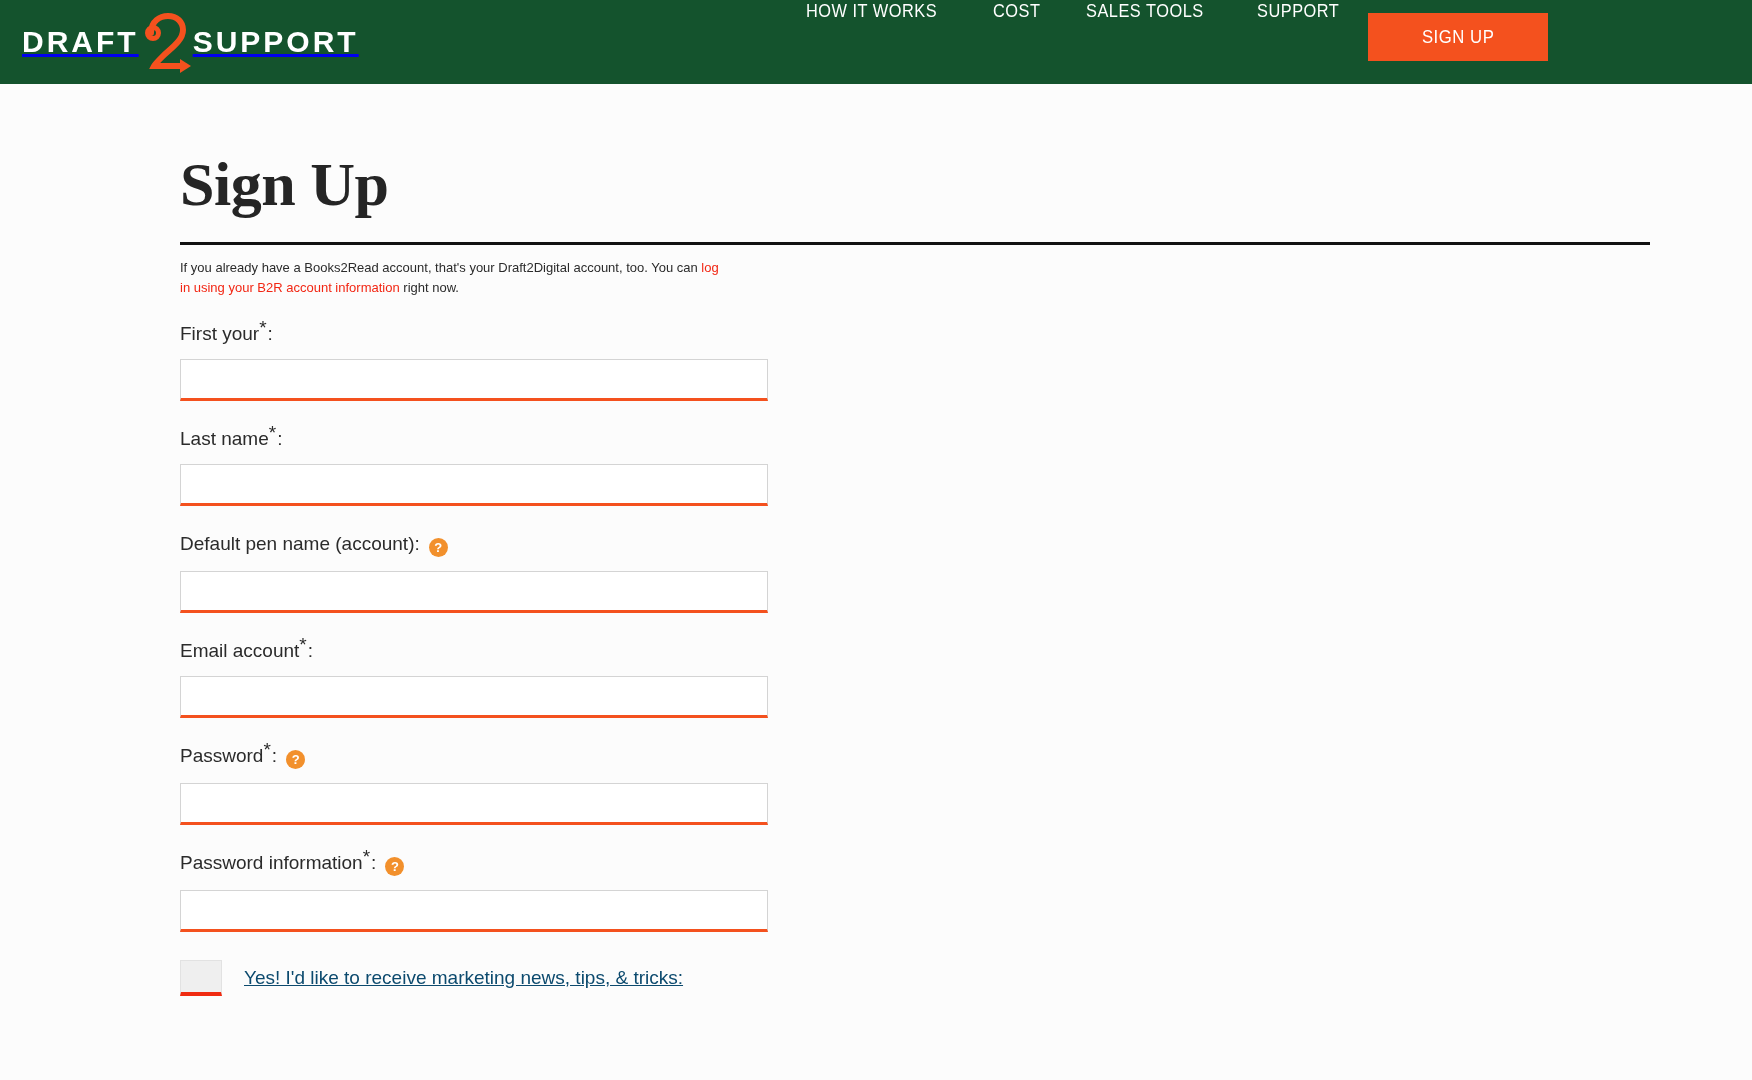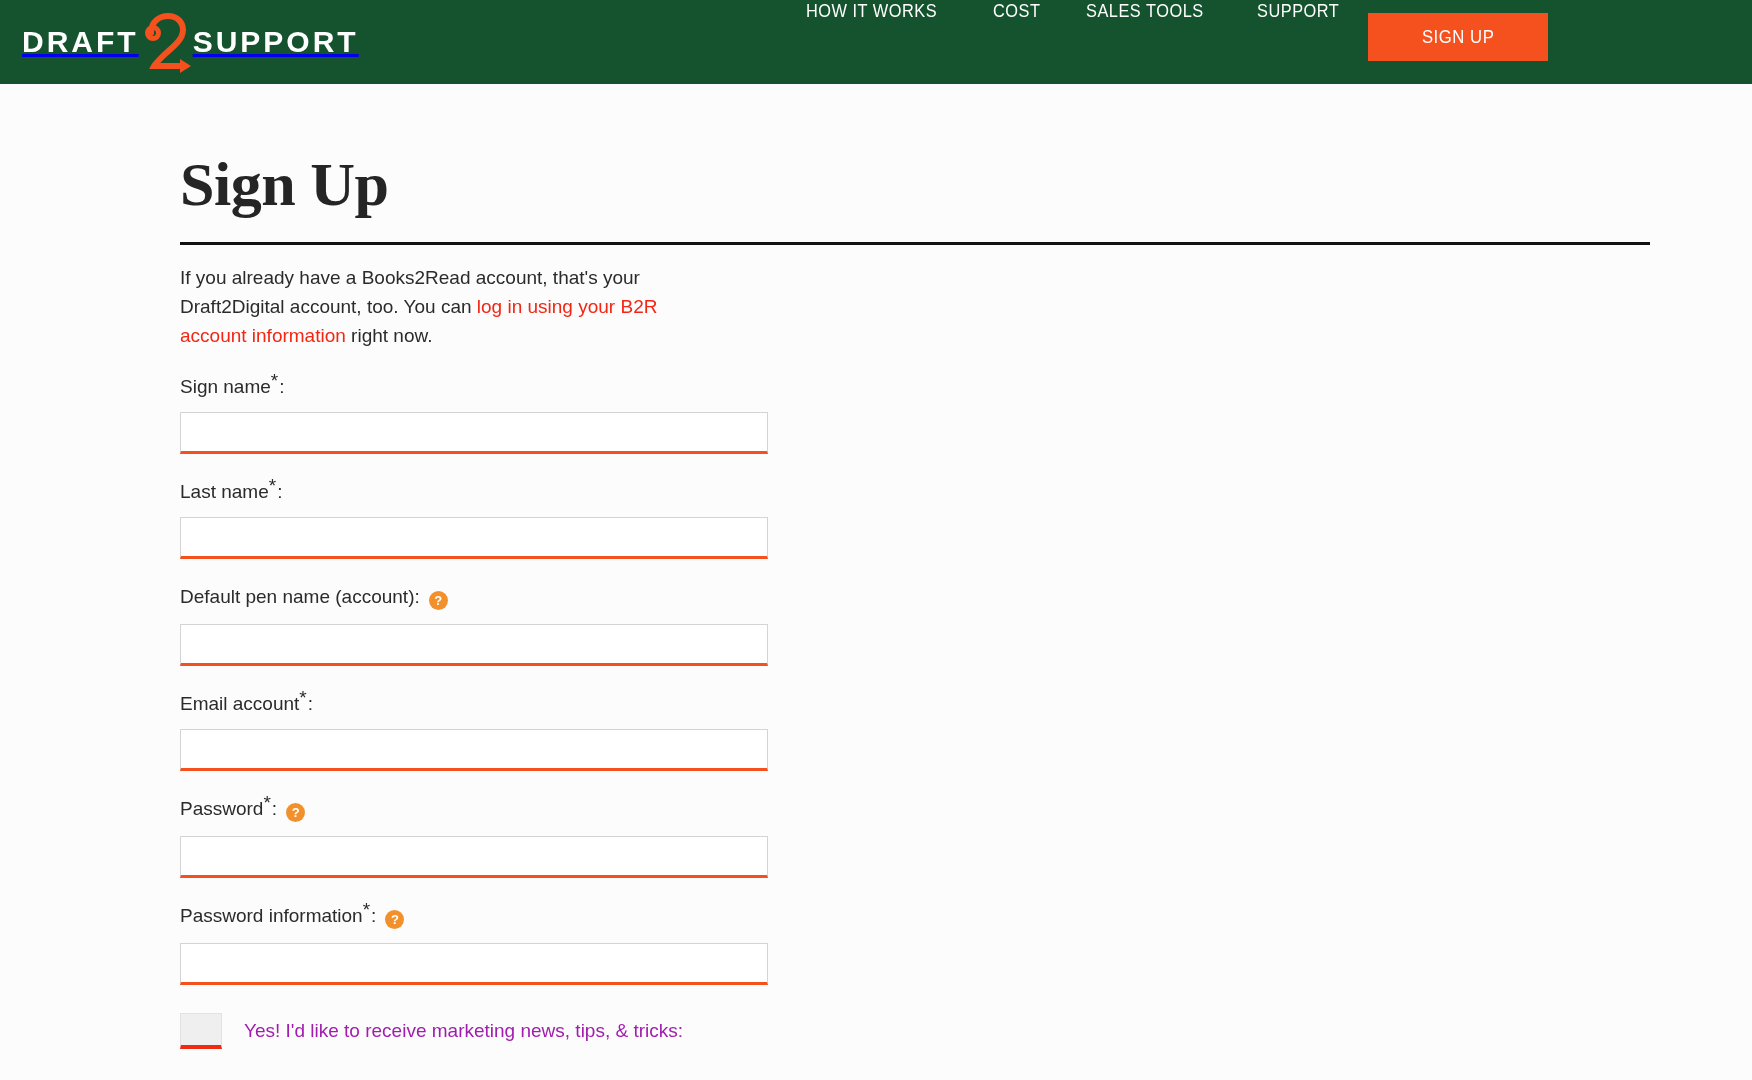--- a/index.html
+++ b/index.html
@@ -104,21 +104,21 @@
     letter-spacing: -0.5px;
   }
   .title-rule {
     margin-top: 25px;
     height: 3px;
     background: #111111;
     width: 1470px;
   }
 
   .intro {
-    font-size: 19px;
+    font-size: 13px;
     line-height: 1.52;
     color: #2b2b2b;
     max-width: 540px;
   }
   .intro a {
     color: #f22613;
     text-decoration: none;
   }
 
   
@@ -181,23 +181,24 @@
     width: 42px;
     height: 36px;
     background: #efefef;
     border: 1px solid #e2e2e2;
     border-bottom: 4px solid #f02b11;
     cursor: pointer;
     flex: 0 0 auto;
   }
   .checkbox-label {
     font-size: 19px;
-    color: #a21caf;
+    color: #0c4a6e;
     margin-left: 22px;
     white-space: nowrap;
+    text-decoration: underline;
   }
 </style>
 </head>
 <body>
 
 <header class="site-header">
 
   <a class="logo" href="#">
     <span class="logo-text">DRAFT</span>
     <span class="logo-two">
@@ -229,21 +230,21 @@
     <div class="title-rule"></div>
 
     <p class="intro">
       <span>If you already have a Books2Read account, that's your Draft2Digital account, too. You can </span><a href="#">log in using your B2R account information</a><span> right now.</span>
     </p>
 
     <form class="form">
 
       <div class="field">
         <div class="field-label">
-          <span>Sign name</span>
+          <span>First your</span>
             <span class="req-star">*</span>
             <span>:</span>
         </div>
         <input class="text-input" type="text" placeholder="" style="">
       </div>
 
       <div class="field">
         <div class="field-label">
           <span>Last name</span>
             <span class="req-star">*</span>

